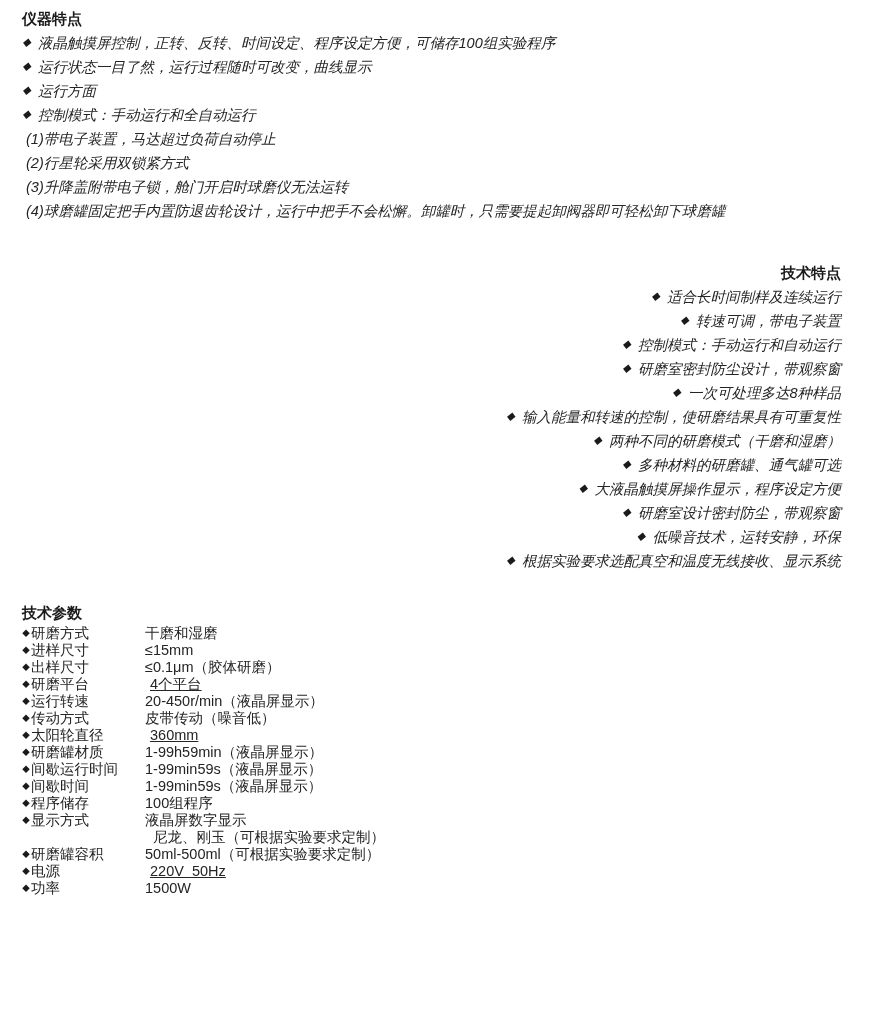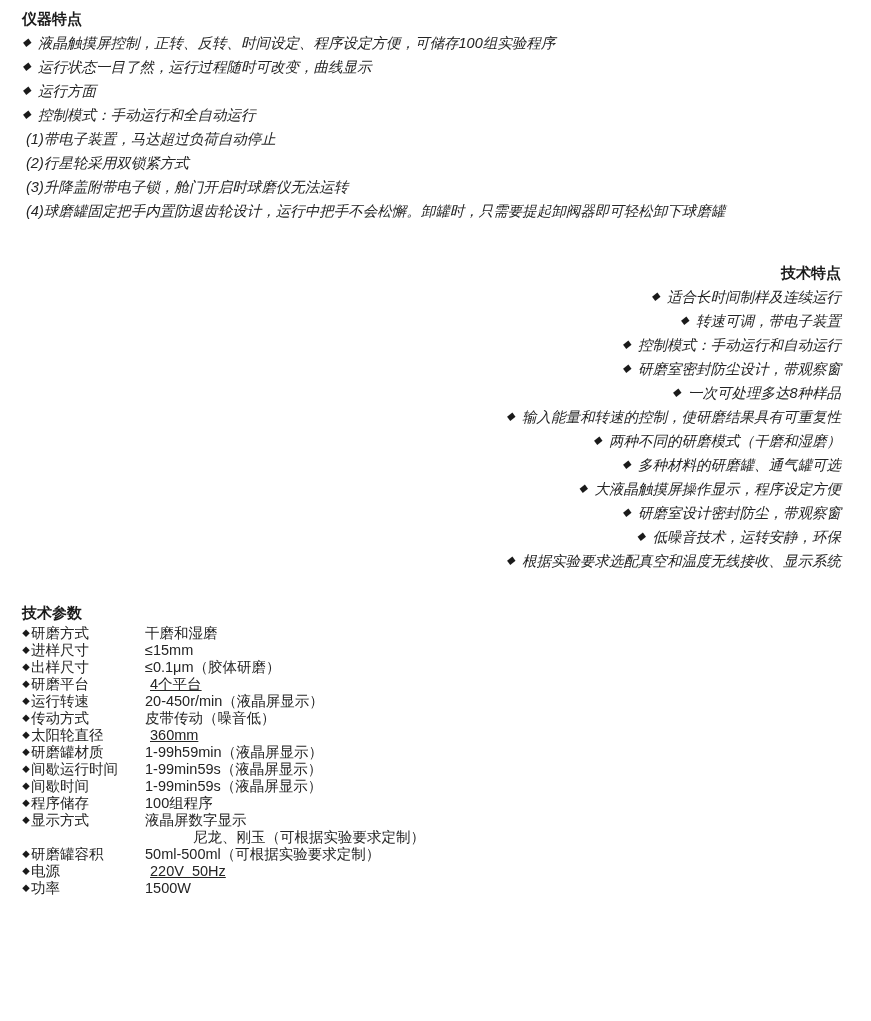--- a/index.html
+++ b/index.html
@@ -22,21 +22,21 @@
   .blt{
     font-size:9px;display:inline-block;
     vertical-align:2px;margin-right:7px;color:#1a1a1a;
   }
   .sub{padding-left:4px;}
   .prow{display:flex;line-height:17px;}
   .plabel{width:123px;flex:none;white-space:nowrap;}
   .plabel .blt{font-size:8px;margin-right:1px;vertical-align:2px;}
   .pvalue{white-space:pre-wrap;}
   .ind5{padding-left:5px;text-decoration:underline;}
-  .ind8{padding-left:8px;margin-left:40px;}
+  .ind8{padding-left:8px;}
 </style>
 </head>
 <body>
 
 <div class="doc">
 
   <section class="sec">
     <h2 class="sec-heading">仪器特点</h2>
 
     <div class="line">

